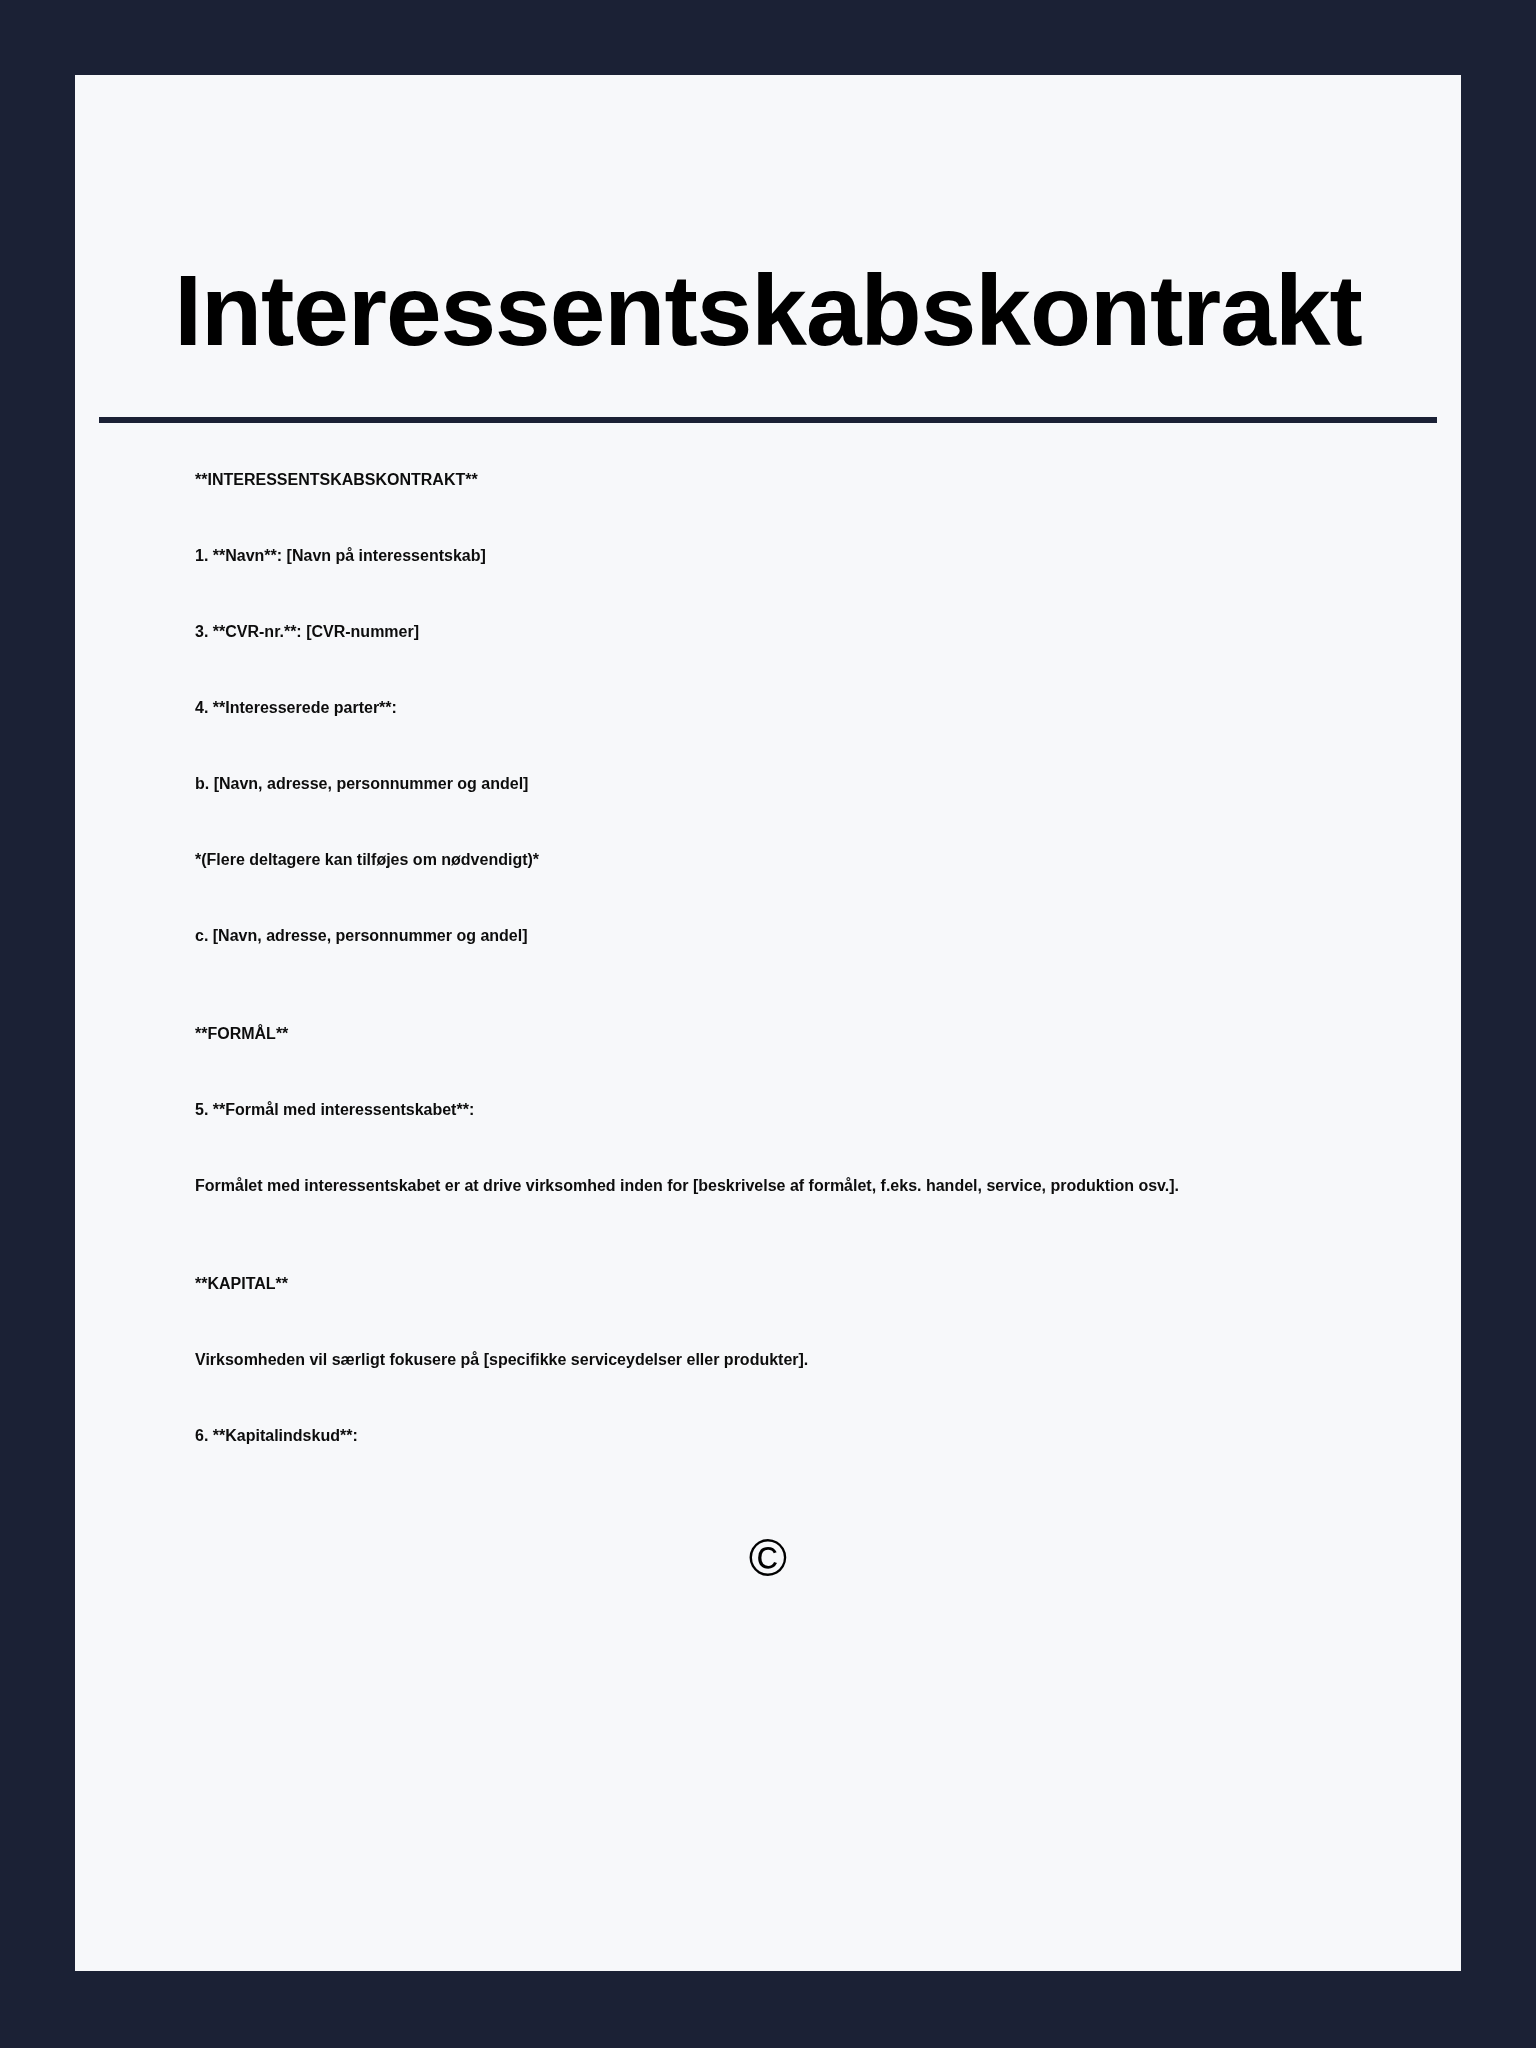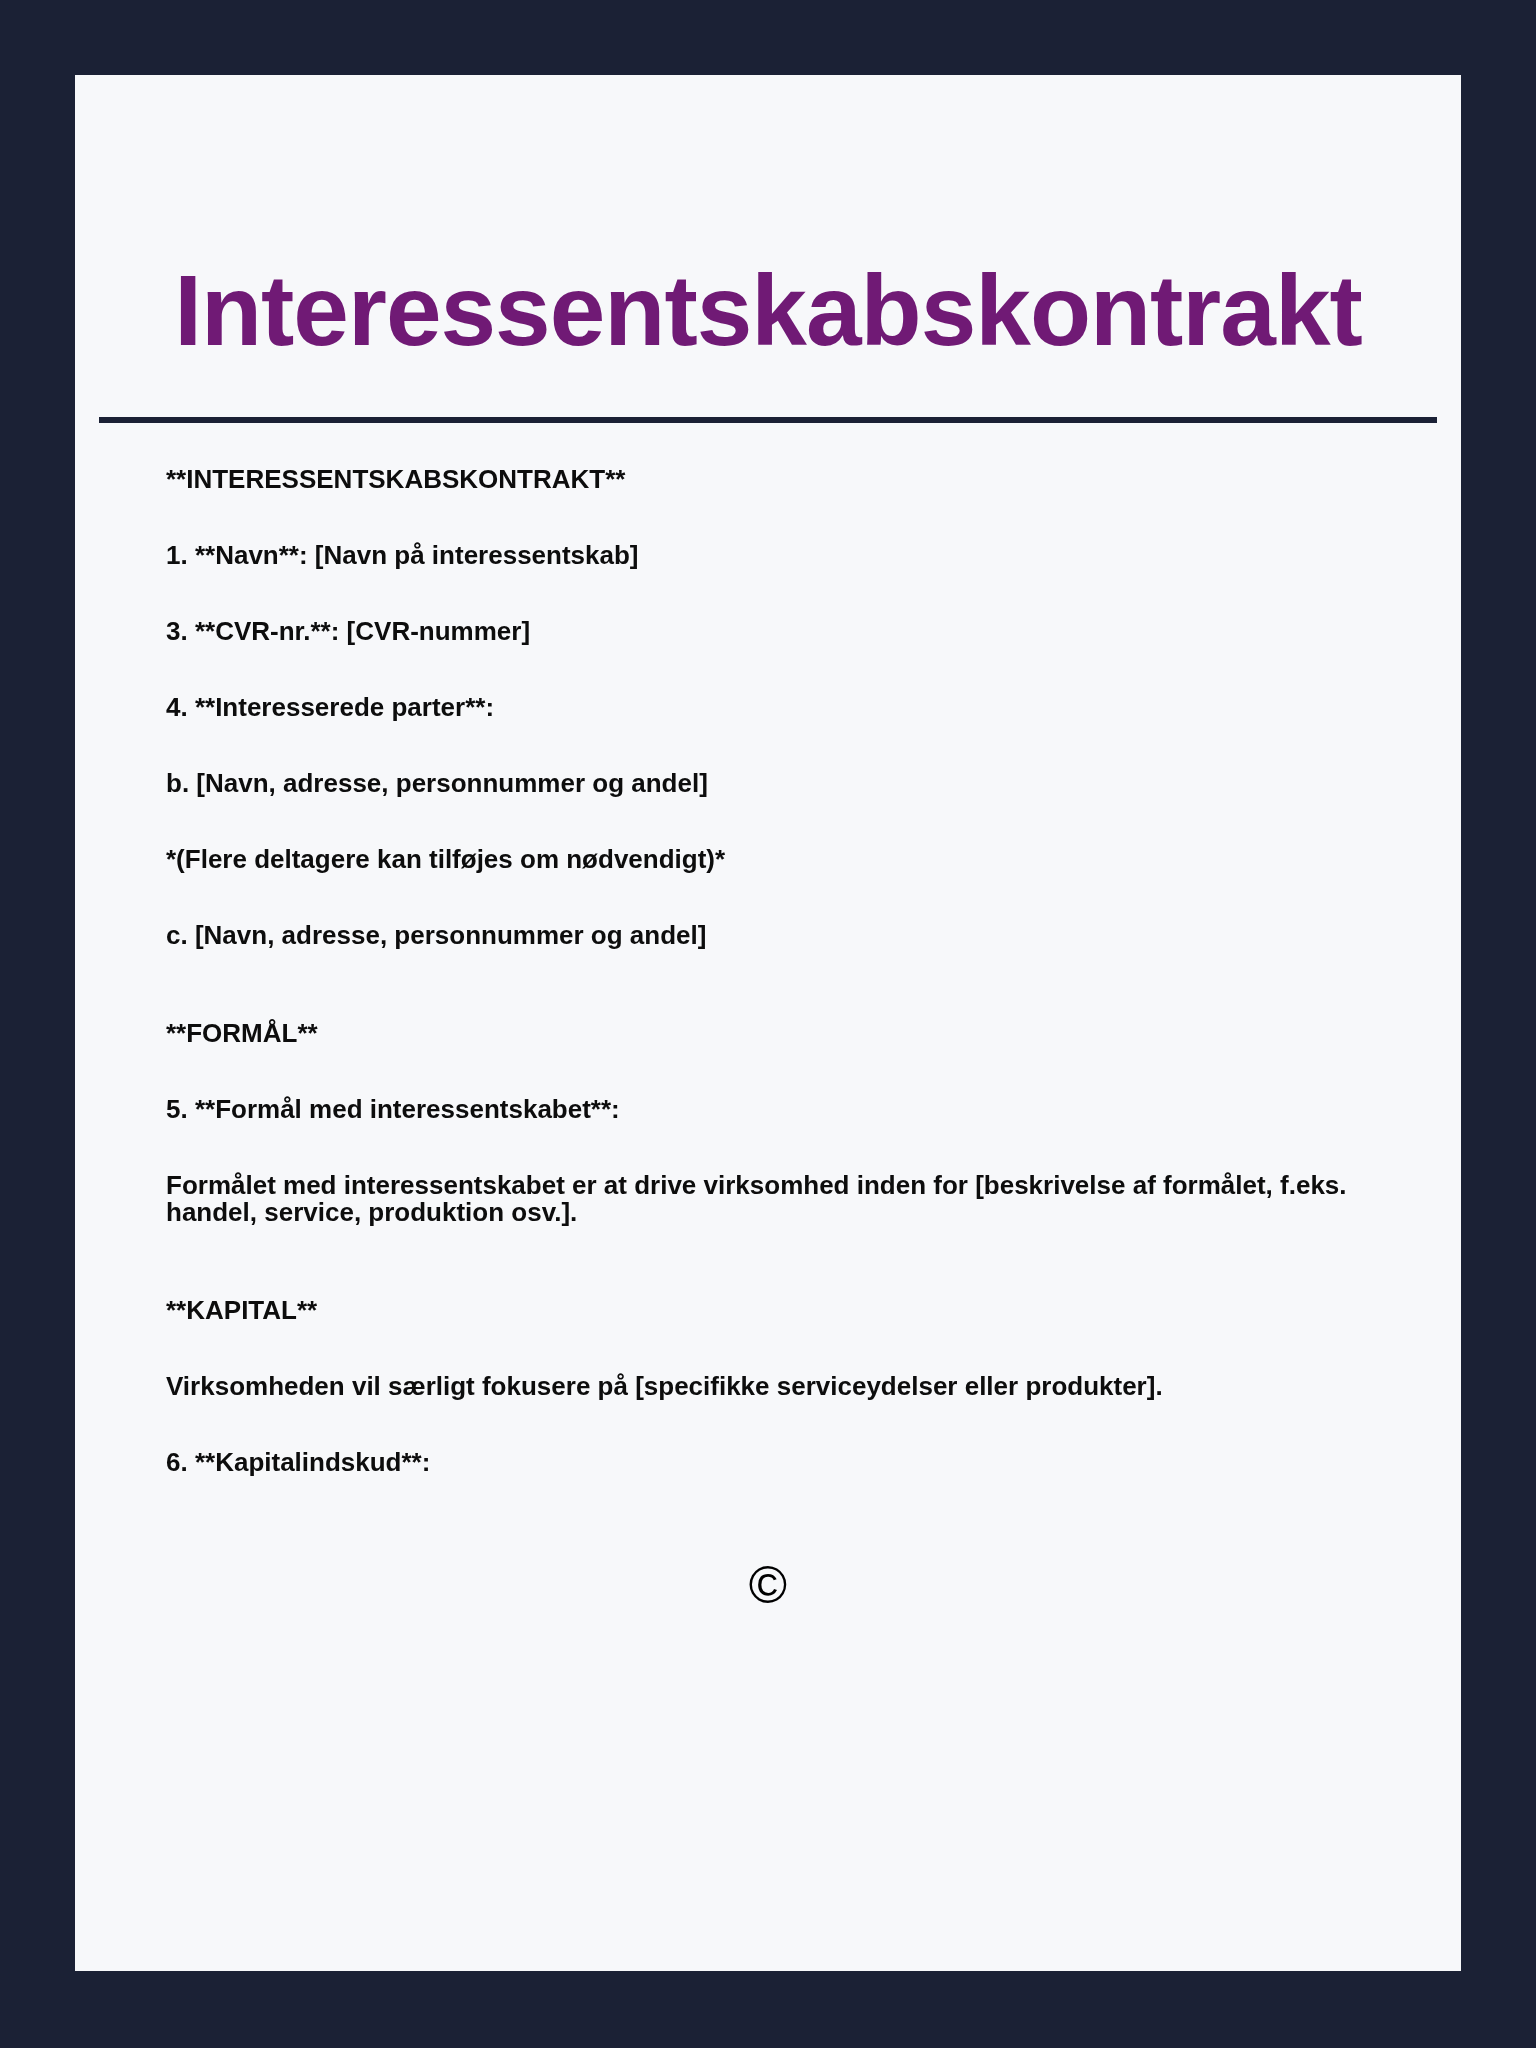--- a/index.html
+++ b/index.html
@@ -22,32 +22,32 @@
     height: 1896px;
     background: #f7f8fa;
   }
   .doc-title {
     margin: 185px 0 0 0;
     text-align: center;
     font-weight: 700;
     font-size: 100px;
     line-height: 100px;
     letter-spacing: -1px;
-    color: #701a75;
+    color: #000000;
     white-space: nowrap;
   }
   .rule {
     height: 6px;
     background: #1b2135;
     margin: 57px 24px 0 24px;
   }
   .content {
-    margin: 0 91px;
+    margin: 0 120px;
     font-weight: 700;
-    font-size: 26px;
+    font-size: 16px;
     line-height: 27px;
     color: #0d0d0d;
   }
   .para {
     margin-top: 49px;
   }
   .para.first {
     margin-top: 43px;
   }
   .para.sect {

